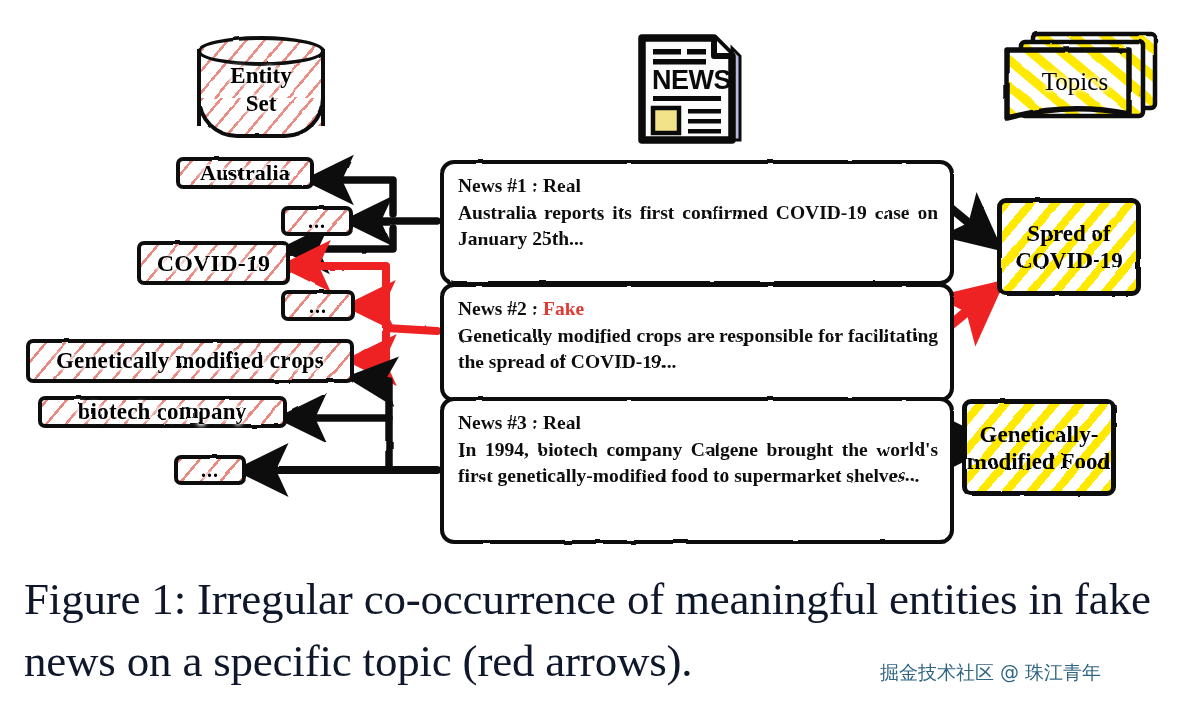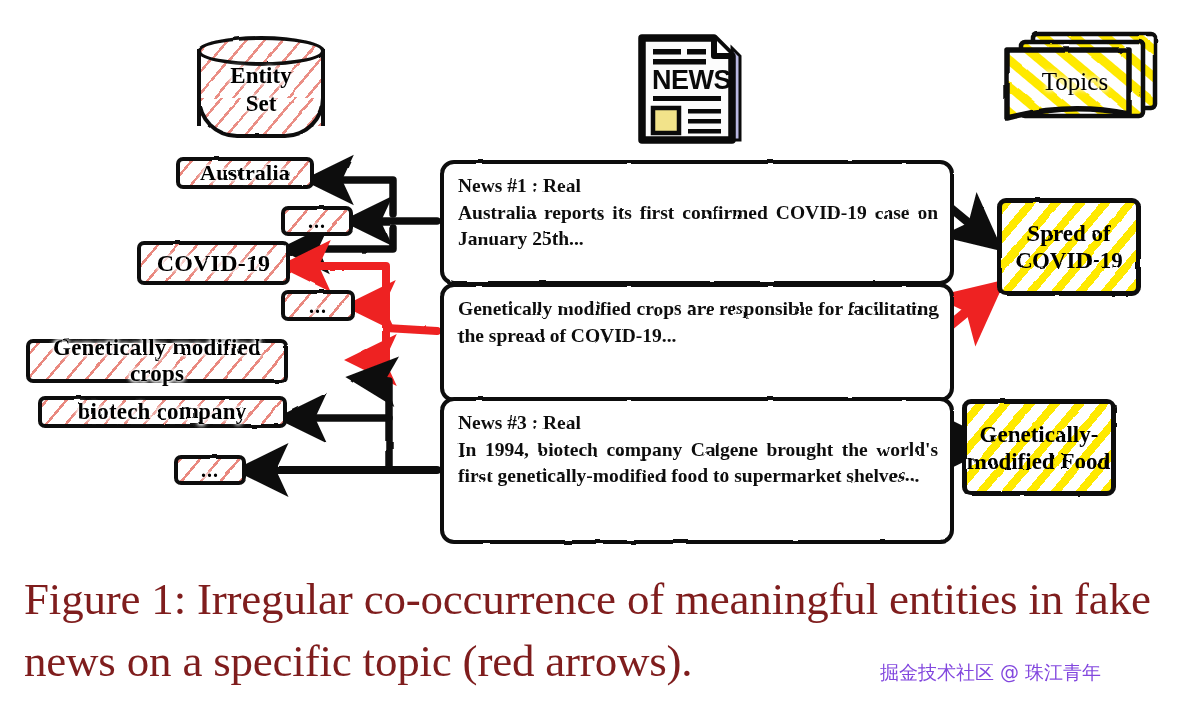--- a/index.html
+++ b/index.html
@@ -113,27 +113,27 @@
   #topics-stack .tlabel{
     position:absolute;left:0;top:40px;width:160px;text-align:center;
     font-weight:400;font-size:25px;color:#000;z-index:9;
     text-shadow:0 0 4px #fff,0 0 4px #fff,0 0 6px #fff;
   }
 
   
   #caption{
     position:absolute;left:24px;top:568px;width:1152px;
     font-family:"Liberation Serif", serif;
-    font-size:45px;line-height:62px;color:#7f1d1d;
+    font-size:45px;line-height:62px;color:#0f172a;
     letter-spacing:-.2px;
   }
   #watermark{
     position:absolute;left:880px;top:660px;
     font-family:"DejaVu Sans", sans-serif;
-    font-size:19px;color:#6d28d9;white-space:nowrap;opacity:.85;
+    font-size:19px;color:#0c4a6e;white-space:nowrap;opacity:.85;
   }
 </style>
 </head>
 <body>
 
 <div id="stage">
 
   <svg class="layer" viewBox="0 0 1200 712">
     <defs>
       <filter id="rough" x="-12%" y="-30%" width="124%" height="160%">
@@ -237,38 +237,39 @@
   </div>
 
   <div class="node entity" style="left:137px;top:241px;width:153px;height:44px;font-size:24px;">
     <span class="lbl">COVID-19</span>
   </div>
 
   <div class="node entity" style="left:281px;top:290px;width:74px;height:31px;">
     <span class="lbl ellipsis">...</span>
   </div>
 
-  <div class="node entity" style="left:26px;top:339px;width:262px;height:44px;font-size:23px;">
+  <div class="node entity" style="left:26px;top:339px;width:328px;height:44px;font-size:23px;">
     <span class="lbl">Genetically modified crops</span>
   </div>
 
   <div class="node entity" style="left:38px;top:396px;width:249px;height:32px;font-size:23px;">
     <span class="lbl">biotech company</span>
   </div>
 
   <div class="node entity" style="left:174px;top:455px;width:72px;height:30px;">
     <span class="lbl ellipsis">...</span>
   </div>
 
   <div class="news" style="position:absolute;left:440px;top:160px;width:480px;height:100px;">
     <span class="hdr"><span>News #1 : </span><span class="real">Real</span></span>
     <span class="body">Australia reports its first confirmed COVID-19 case on January 25th...</span>
   </div>
 
   <div class="news" style="position:absolute;left:440px;top:283px;width:480px;height:94px;">
+    <span class="hdr"><span>News #2 : </span><span class="fake">Fake</span></span>
     <span class="body">Genetically modified crops are responsible for facilitating the spread of COVID-19...</span>
   </div>
 
   <div class="news" style="position:absolute;left:440px;top:397px;width:480px;height:122px;">
     <span class="hdr"><span>News #3 : </span><span class="real">Real</span></span>
     <span class="body">In 1994, biotech company Calgene brought the world's first genetically-modified food to supermarket shelves...</span>
   </div>
 
   <div class="node topic" style="left:997px;top:198px;width:144px;height:98px;flex-direction:column;">
     <span class="lbl">Spred of</span>

